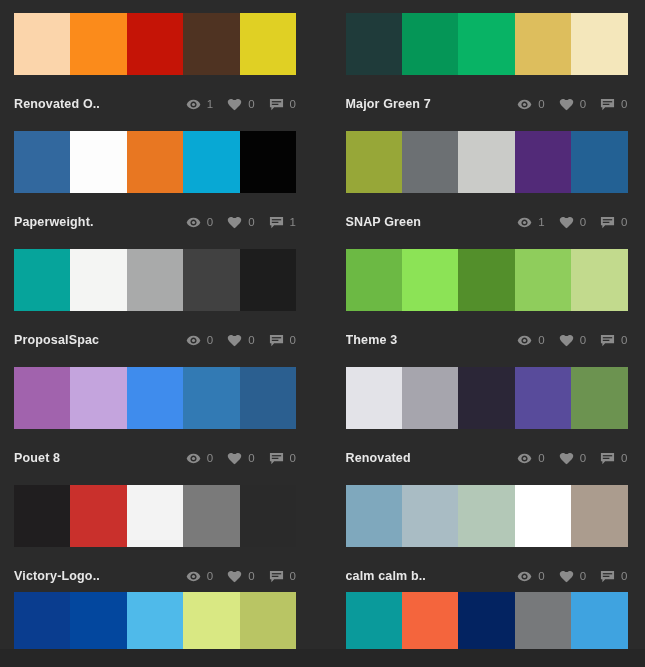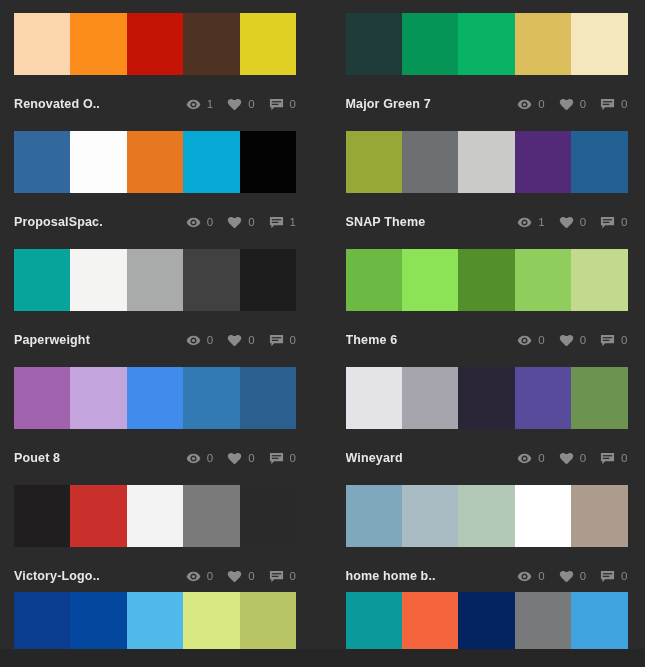--- a/index.html
+++ b/index.html
@@ -216,21 +216,21 @@
       </div>
       <div class="palette-card">
         <div class="swatch-strip">
           <div class="swatch" style="background: rgb(50, 104, 158);"></div>
           <div class="swatch" style="background: rgb(253, 253, 253);"></div>
           <div class="swatch" style="background: rgb(232, 119, 34);"></div>
           <div class="swatch" style="background: rgb(8, 168, 212);"></div>
           <div class="swatch" style="background: rgb(3, 3, 3);"></div>
         </div>
         <div class="card-meta">
-          <div class="palette-title">ProposalSpac.</div>
+          <div class="palette-title">Paperweight.</div>
           <div class="stats">
             <div class="stat">
               <span class="icon">
                 <svg width="15" height="15" viewBox="0 0 16 16">
                   <path fill="currentColor" d="M8 3C4.6 3 1.8 5.1 0.7 8c1.1 2.9 3.9 5 7.3 5s6.2-2.1 7.3-5c-1.1-2.9-3.9-5-7.3-5zm0 8.3c-1.8 0-3.3-1.5-3.3-3.3S6.2 4.7 8 4.7 11.3 6.2 11.3 8 9.8 11.3 8 11.3z"></path>
                   <circle fill="currentColor" cx="8" cy="8" r="1.7"></circle>
                 </svg>
               </span>
               <span class="count">0</span>
             </div>
@@ -257,21 +257,21 @@
       </div>
       <div class="palette-card">
         <div class="swatch-strip">
           <div class="swatch" style="background: rgb(151, 167, 56);"></div>
           <div class="swatch" style="background: rgb(108, 112, 115);"></div>
           <div class="swatch" style="background: rgb(202, 203, 200);"></div>
           <div class="swatch" style="background: rgb(82, 42, 120);"></div>
           <div class="swatch" style="background: rgb(35, 97, 148);"></div>
         </div>
         <div class="card-meta">
-          <div class="palette-title">SNAP Theme</div>
+          <div class="palette-title">SNAP Green</div>
           <div class="stats">
             <div class="stat">
               <span class="icon">
                 <svg width="15" height="15" viewBox="0 0 16 16">
                   <path fill="currentColor" d="M8 3C4.6 3 1.8 5.1 0.7 8c1.1 2.9 3.9 5 7.3 5s6.2-2.1 7.3-5c-1.1-2.9-3.9-5-7.3-5zm0 8.3c-1.8 0-3.3-1.5-3.3-3.3S6.2 4.7 8 4.7 11.3 6.2 11.3 8 9.8 11.3 8 11.3z"></path>
                   <circle fill="currentColor" cx="8" cy="8" r="1.7"></circle>
                 </svg>
               </span>
               <span class="count">1</span>
             </div>
@@ -298,21 +298,21 @@
       </div>
       <div class="palette-card">
         <div class="swatch-strip">
           <div class="swatch" style="background: rgb(6, 164, 155);"></div>
           <div class="swatch" style="background: rgb(244, 245, 243);"></div>
           <div class="swatch" style="background: rgb(169, 170, 170);"></div>
           <div class="swatch" style="background: rgb(65, 65, 65);"></div>
           <div class="swatch" style="background: rgb(29, 29, 29);"></div>
         </div>
         <div class="card-meta">
-          <div class="palette-title">Paperweight</div>
+          <div class="palette-title">ProposalSpac</div>
           <div class="stats">
             <div class="stat">
               <span class="icon">
                 <svg width="15" height="15" viewBox="0 0 16 16">
                   <path fill="currentColor" d="M8 3C4.6 3 1.8 5.1 0.7 8c1.1 2.9 3.9 5 7.3 5s6.2-2.1 7.3-5c-1.1-2.9-3.9-5-7.3-5zm0 8.3c-1.8 0-3.3-1.5-3.3-3.3S6.2 4.7 8 4.7 11.3 6.2 11.3 8 9.8 11.3 8 11.3z"></path>
                   <circle fill="currentColor" cx="8" cy="8" r="1.7"></circle>
                 </svg>
               </span>
               <span class="count">0</span>
             </div>
@@ -339,21 +339,21 @@
       </div>
       <div class="palette-card">
         <div class="swatch-strip">
           <div class="swatch" style="background: rgb(108, 185, 68);"></div>
           <div class="swatch" style="background: rgb(140, 227, 86);"></div>
           <div class="swatch" style="background: rgb(83, 143, 43);"></div>
           <div class="swatch" style="background: rgb(143, 205, 92);"></div>
           <div class="swatch" style="background: rgb(194, 218, 141);"></div>
         </div>
         <div class="card-meta">
-          <div class="palette-title">Theme 6</div>
+          <div class="palette-title">Theme 3</div>
           <div class="stats">
             <div class="stat">
               <span class="icon">
                 <svg width="15" height="15" viewBox="0 0 16 16">
                   <path fill="currentColor" d="M8 3C4.6 3 1.8 5.1 0.7 8c1.1 2.9 3.9 5 7.3 5s6.2-2.1 7.3-5c-1.1-2.9-3.9-5-7.3-5zm0 8.3c-1.8 0-3.3-1.5-3.3-3.3S6.2 4.7 8 4.7 11.3 6.2 11.3 8 9.8 11.3 8 11.3z"></path>
                   <circle fill="currentColor" cx="8" cy="8" r="1.7"></circle>
                 </svg>
               </span>
               <span class="count">0</span>
             </div>
@@ -421,21 +421,21 @@
       </div>
       <div class="palette-card">
         <div class="swatch-strip">
           <div class="swatch" style="background: rgb(227, 227, 232);"></div>
           <div class="swatch" style="background: rgb(166, 165, 173);"></div>
           <div class="swatch" style="background: rgb(43, 38, 55);"></div>
           <div class="swatch" style="background: rgb(88, 75, 155);"></div>
           <div class="swatch" style="background: rgb(108, 147, 80);"></div>
         </div>
         <div class="card-meta">
-          <div class="palette-title">Wineyard</div>
+          <div class="palette-title">Renovated</div>
           <div class="stats">
             <div class="stat">
               <span class="icon">
                 <svg width="15" height="15" viewBox="0 0 16 16">
                   <path fill="currentColor" d="M8 3C4.6 3 1.8 5.1 0.7 8c1.1 2.9 3.9 5 7.3 5s6.2-2.1 7.3-5c-1.1-2.9-3.9-5-7.3-5zm0 8.3c-1.8 0-3.3-1.5-3.3-3.3S6.2 4.7 8 4.7 11.3 6.2 11.3 8 9.8 11.3 8 11.3z"></path>
                   <circle fill="currentColor" cx="8" cy="8" r="1.7"></circle>
                 </svg>
               </span>
               <span class="count">0</span>
             </div>
@@ -503,21 +503,21 @@
       </div>
       <div class="palette-card">
         <div class="swatch-strip">
           <div class="swatch" style="background: rgb(127, 168, 189);"></div>
           <div class="swatch" style="background: rgb(169, 188, 196);"></div>
           <div class="swatch" style="background: rgb(179, 200, 183);"></div>
           <div class="swatch" style="background: rgb(255, 255, 255);"></div>
           <div class="swatch" style="background: rgb(171, 156, 142);"></div>
         </div>
         <div class="card-meta">
-          <div class="palette-title">home home b..</div>
+          <div class="palette-title">calm calm b..</div>
           <div class="stats">
             <div class="stat">
               <span class="icon">
                 <svg width="15" height="15" viewBox="0 0 16 16">
                   <path fill="currentColor" d="M8 3C4.6 3 1.8 5.1 0.7 8c1.1 2.9 3.9 5 7.3 5s6.2-2.1 7.3-5c-1.1-2.9-3.9-5-7.3-5zm0 8.3c-1.8 0-3.3-1.5-3.3-3.3S6.2 4.7 8 4.7 11.3 6.2 11.3 8 9.8 11.3 8 11.3z"></path>
                   <circle fill="currentColor" cx="8" cy="8" r="1.7"></circle>
                 </svg>
               </span>
               <span class="count">0</span>
             </div>

